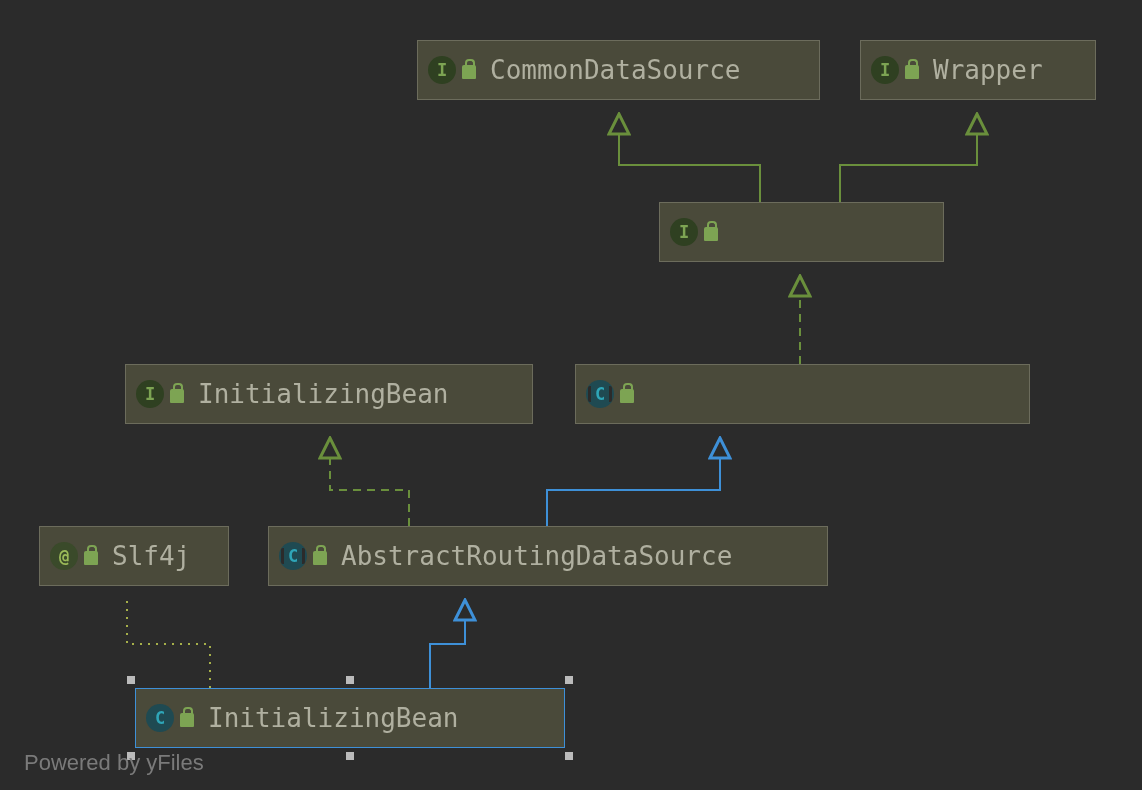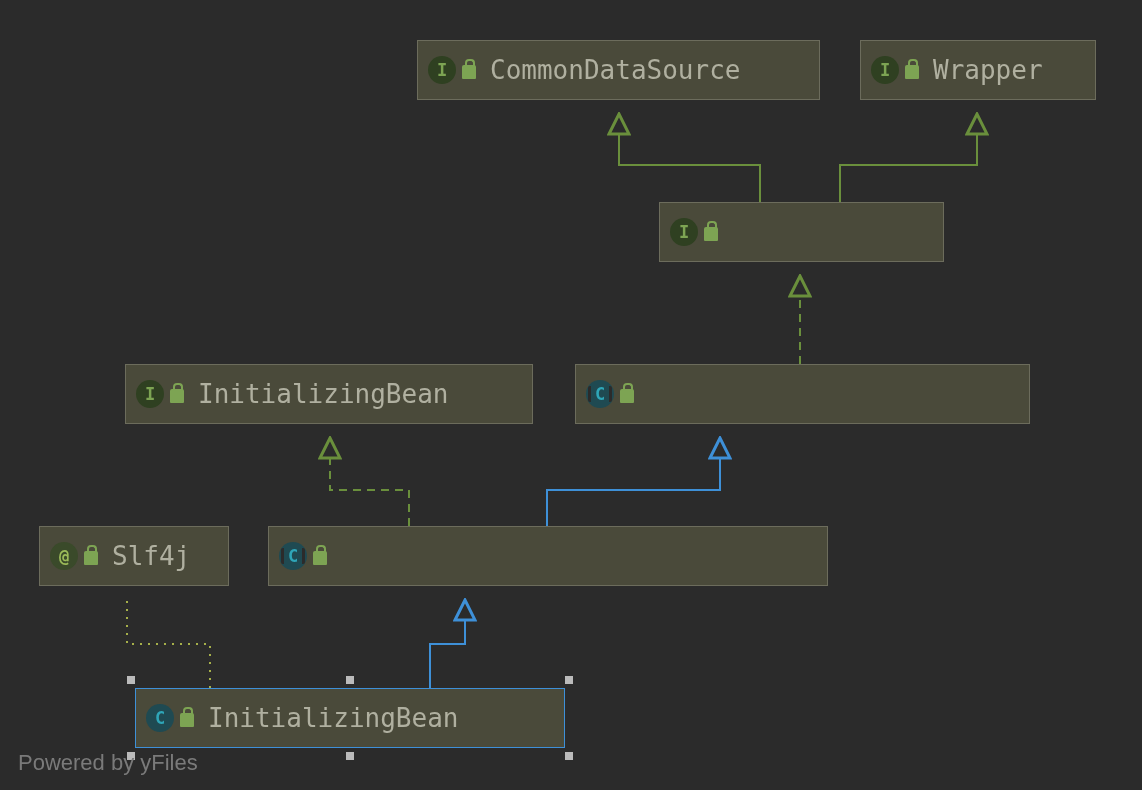--- a/index.html
+++ b/index.html
@@ -96,21 +96,21 @@
     text-align: right;
   }
   .handle {
     position:absolute;
     width:8px;
     height:8px;
     background:#bbbbbb;
   }
   .watermark {
     position:absolute;
-    left:18px;
+    left:24px;
     bottom:14px;
     color:#7a7a7a;
     font-family: sans-serif;
     font-size:22px;
   }
 </style>
 </head>
 <body>
 
 <div class="canvas">
@@ -170,20 +170,21 @@
 
   <div class="node" style="left:39px; top:526px; width:190px;">
     <span class="badge annotation">@</span>
     <span class="lock"></span>
     <span class="label">Slf4j</span>
   </div>
 
   <div class="node" style="left:268px; top:526px; width:560px;">
     <span class="badge abstract">C</span>
     <span class="lock"></span>
+    <span class="label">AbstractRoutingDataSource</span>
   </div>
 
   <div class="node selected" style="left:135px; top:688px; width:430px;">
     <span class="badge class">C</span>
     <span class="lock"></span>
     <span class="label">InitializingBean</span>
   </div>
 
   <div class="handle" style="left:127px; top:676px;"></div>
   <div class="handle" style="left:346px; top:676px;"></div>

